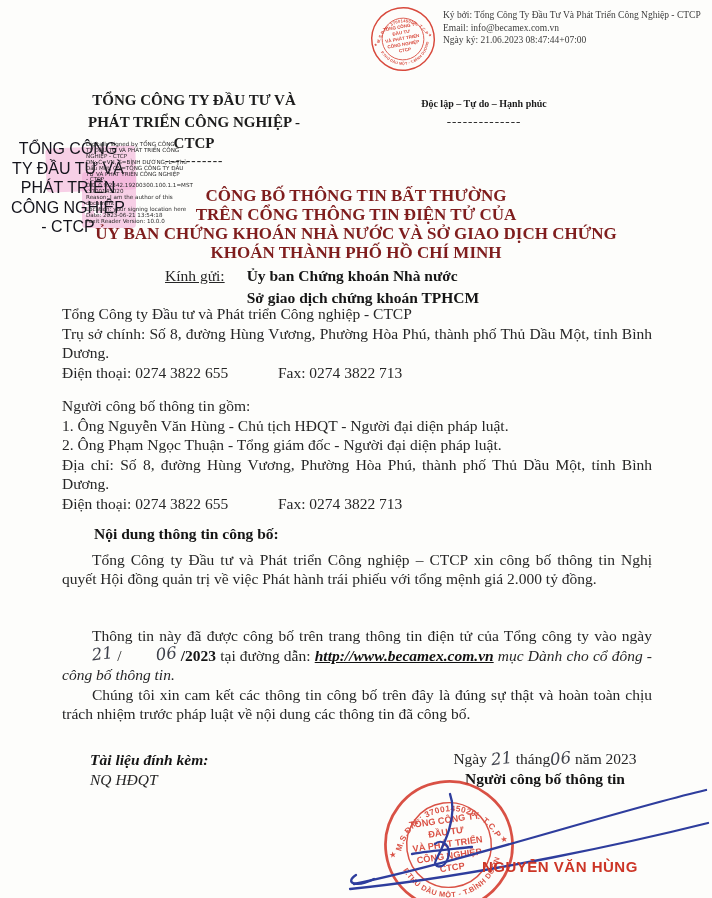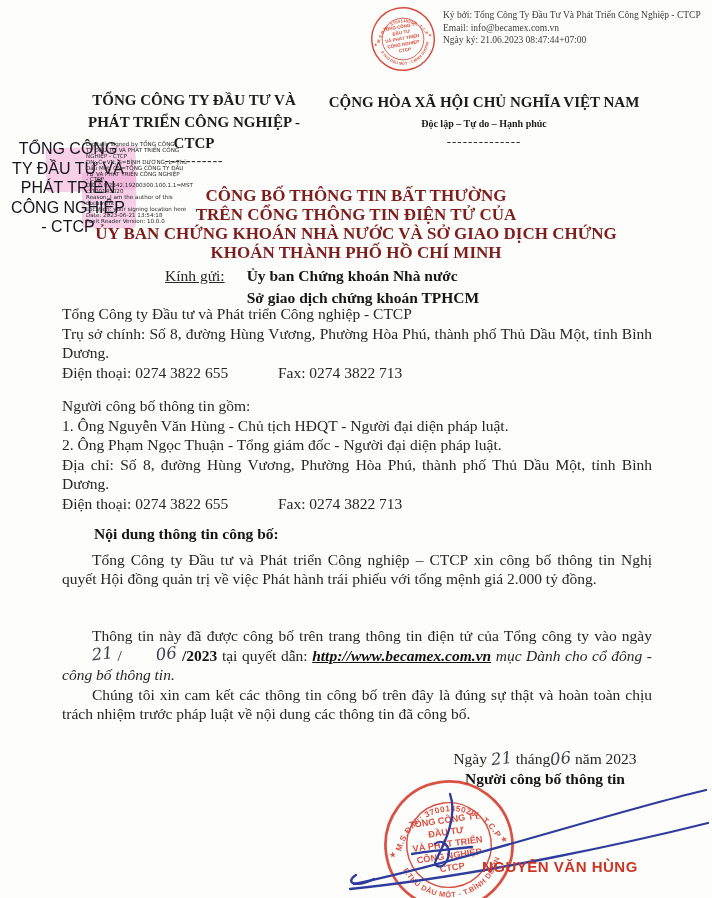--- a/index.html
+++ b/index.html
@@ -106,21 +106,20 @@
     </g>
   </svg>
 
   <div class="abs lh-left">
     <div>TỔNG CÔNG TY ĐẦU TƯ VÀ</div>
     <div>PHÁT TRIỂN CÔNG NGHIỆP -</div>
     <div>CTCP</div>
     <div class="dashes">-----------</div>
   </div>
   <div class="abs lh-right">
-    <div class="rep">CỘNG HÒA XÃ HỘI CHỦ NGHĨA VIỆT NAM</div>
     <div class="motto">Độc lập – Tự do – Hạnh phúc</div>
     <div class="dashes">--------------</div>
   </div>
 
   <div class="abs pink pink1"></div>
   <div class="abs pink pink2"></div>
   <div class="abs wm-letters">PE</div>
   <div class="abs esign-big">
     <div>TỔNG CÔNG</div>
     <div>TY ĐẦU TƯ VÀ</div>
@@ -179,24 +178,28 @@
       <span>Fax: 0274 3822 713</span>
     </p>
   </div>
 
   <div class="abs sec sec-content">
     <p class="bold head">Nội dung thông tin công bố:</p>
     <p class="ind">Tổng Công ty Đầu tư và Phát triển Công nghiệp – CTCP xin công bố thông tin Nghị quyết Hội đồng quản trị về việc Phát hành trái phiếu với tổng mệnh giá 2.000 tỷ đồng.</p>
   </div>
 
   <div class="abs sec sec-pub">
-    <p class="ind"><span>Thông tin này đã được công bố trên trang thông tin điện tử của Tổng công ty vào ngày</span><span class="hand">21</span><span> / </span><span class="hand">06</span><span class="bold"> /2023 </span><span>tại quyết dẫn: </span><span class="url">http://www.becamex.com.vn</span><span class="it"> mục Dành cho cổ đông - công bố thông tin.</span></p>
+    <p class="ind"><span>Thông tin này đã được công bố trên trang thông tin điện tử của Tổng công ty vào ngày</span><span class="hand">21</span><span> / </span><span class="hand">06</span><span class="bold"> /2023 </span><span>tại đường dẫn: </span><span class="url">http://www.becamex.com.vn</span><span class="it"> mục Dành cho cổ đông - công bố thông tin.</span></p>
     <p class="ind">Chúng tôi xin cam kết các thông tin công bố trên đây là đúng sự thật và hoàn toàn chịu trách nhiệm trước pháp luật về nội dung các thông tin đã công bố.</p>
   </div>
 
+  <div class="abs foot-attach">
+    <div class="a1">Tài liệu đính kèm:</div>
+    <div class="a2">NQ HĐQT</div>
+  </div>
   <div class="abs foot-date">
     <div><span>Ngày</span> <span class="hand">21</span> <span>tháng</span><span class="hand">06</span> <span>năm 2023</span></div>
     <div class="t">Người  công bố thông tin</div>
   </div>
 
   <svg class="abs stamp-big" viewBox="0 0 150 150">
     <g transform="rotate(-8 75 75)" fill="#d53a2c">
       <circle cx="75" cy="75" r="69" fill="none" stroke="#d53a2c" stroke-width="3"></circle>
       <circle cx="75" cy="75" r="46" fill="none" stroke="#d53a2c" stroke-width="1.6"></circle>
       <defs>

